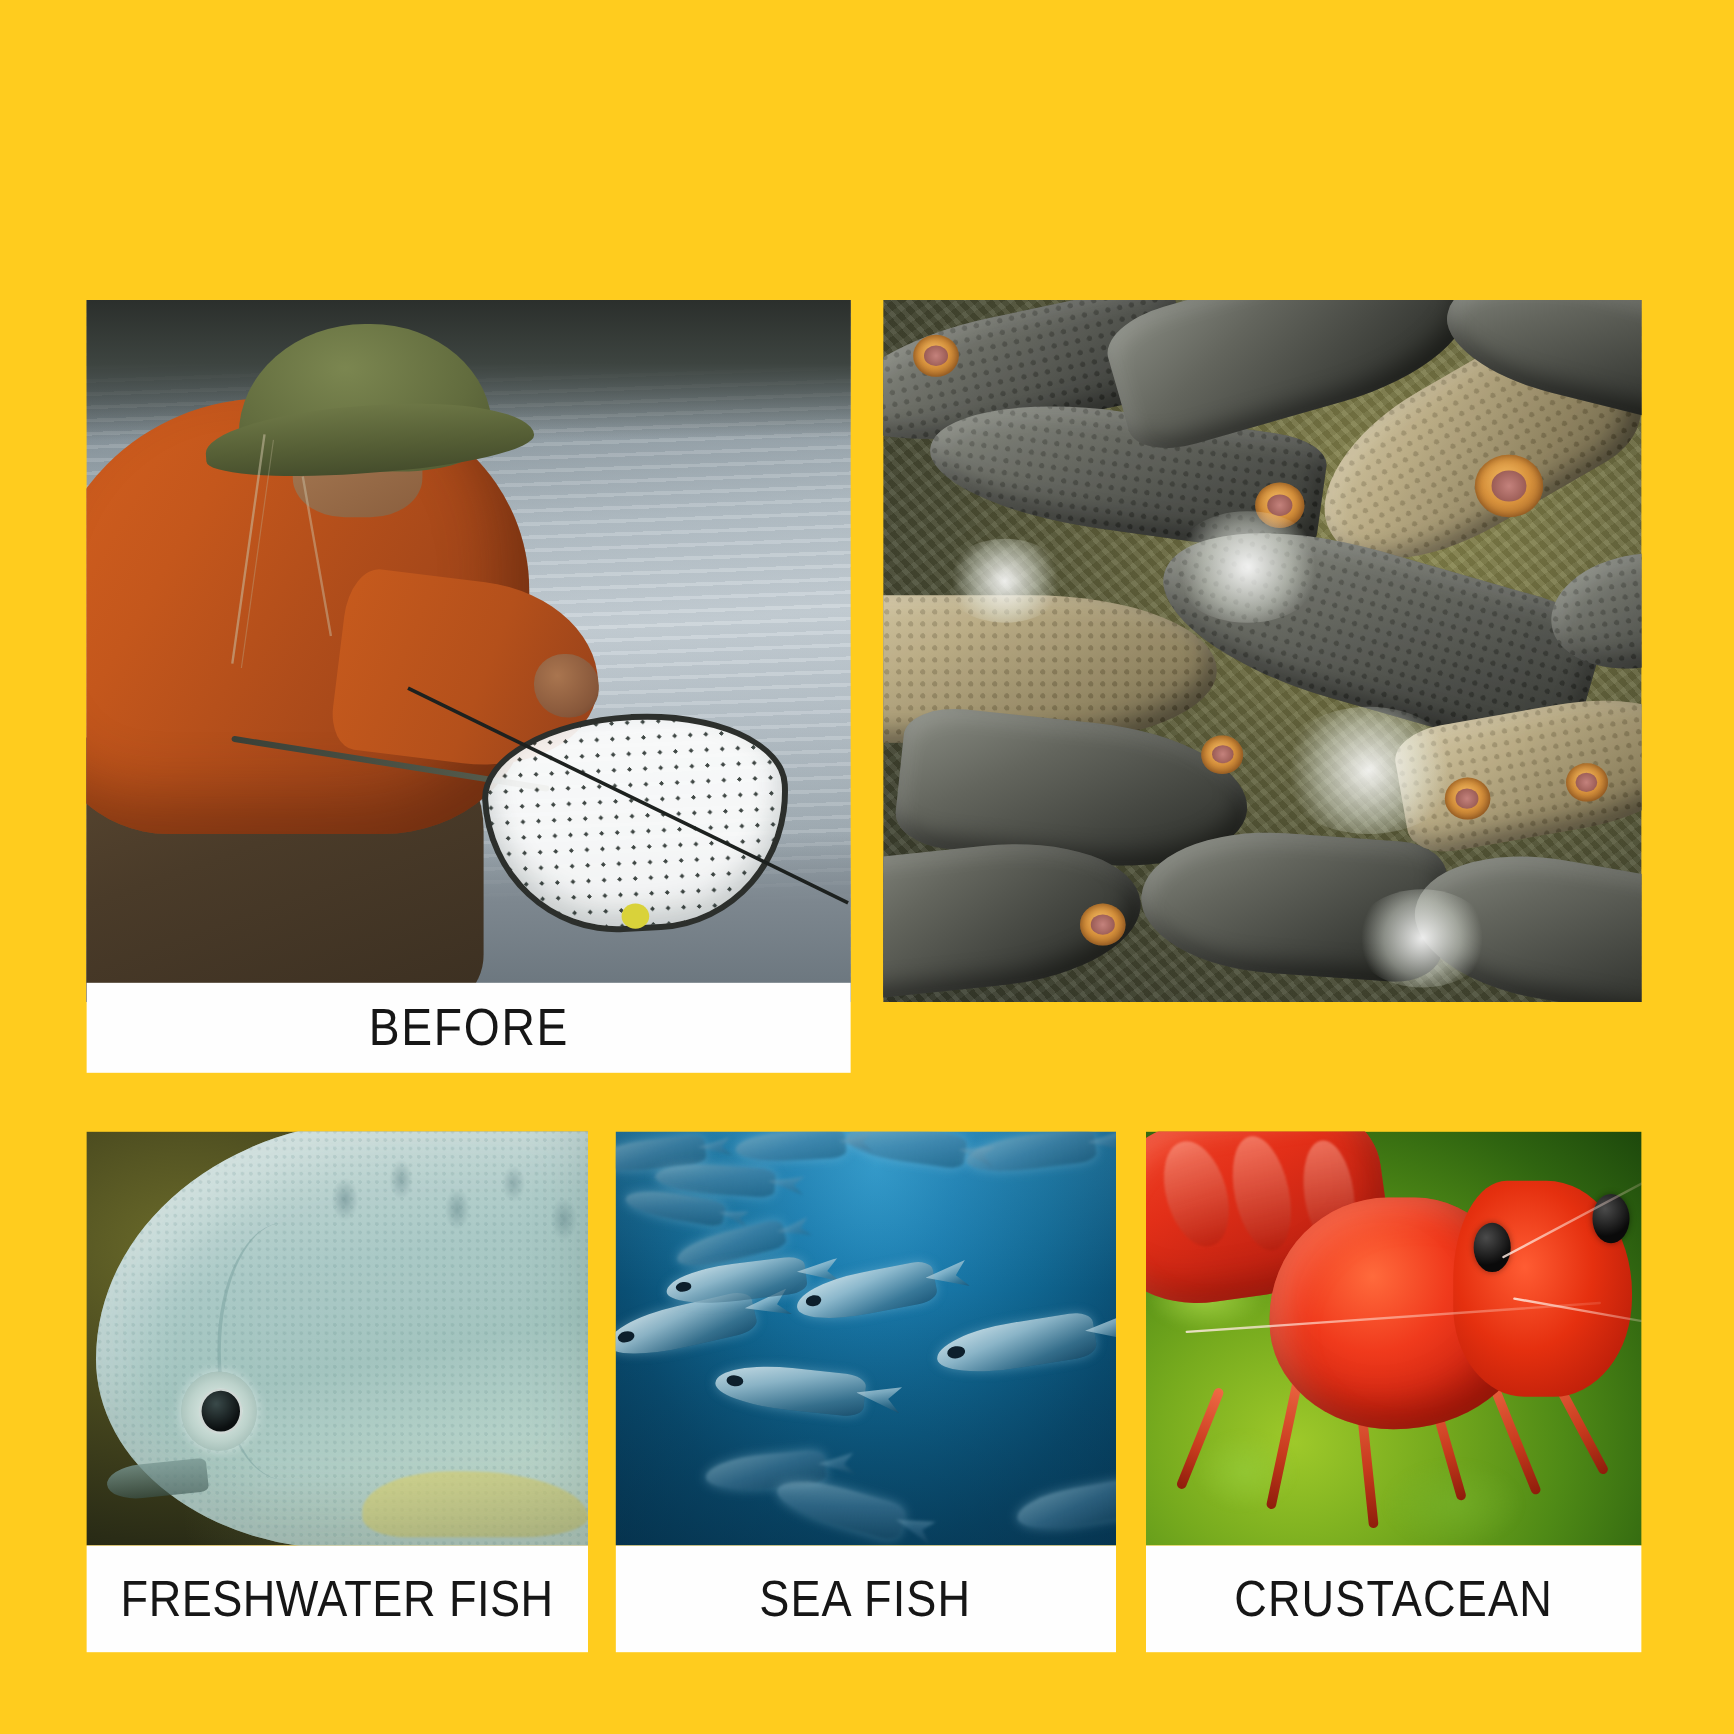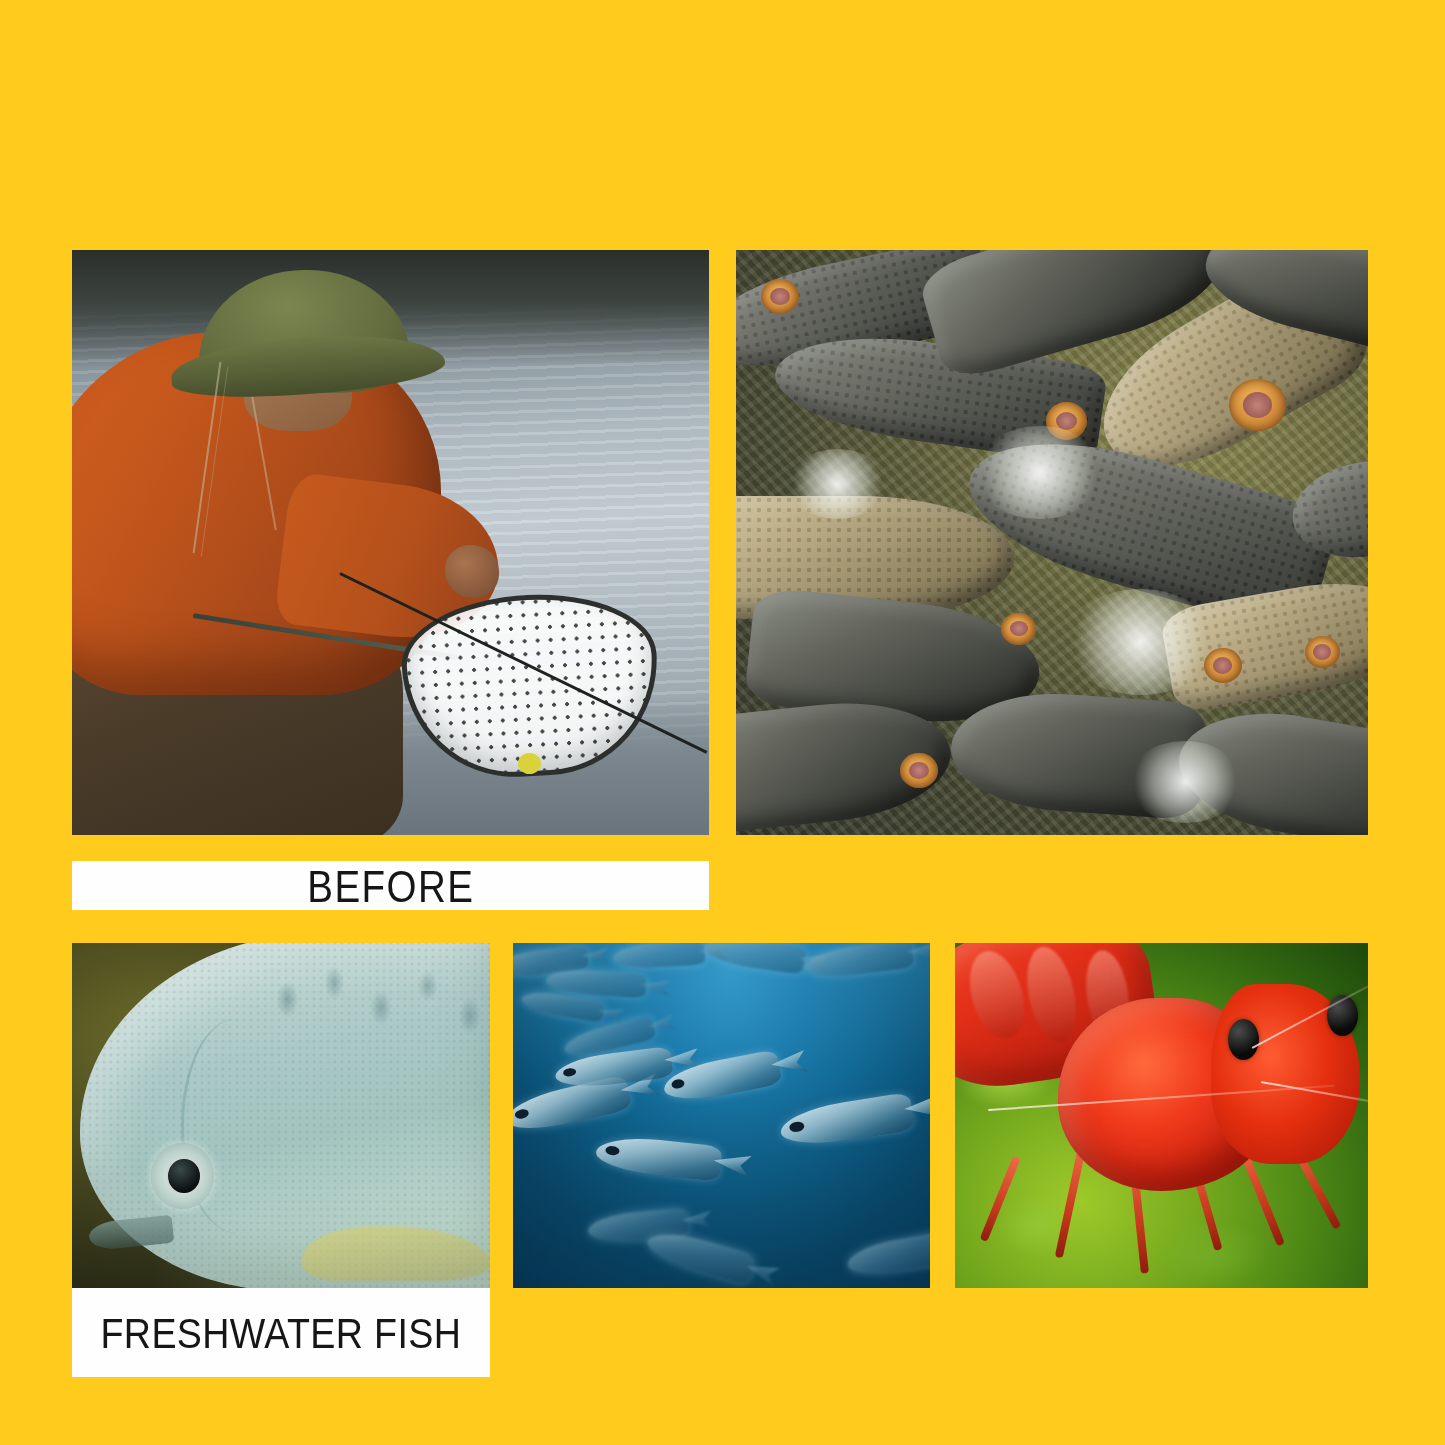--- a/index.html
+++ b/index.html
@@ -73,21 +73,21 @@
     font-weight: 400;
     line-height: 1;
     white-space: nowrap;
     transform: scaleX(0.94) scaleY(1.06);
   }
 
   
   #card-before { left: 72px;  top: 250px; width: 637px; height: 660px; }
   #card-after  { left: 736px; top: 250px; width: 632px; height: 660px; }
   #card-before .photo, #card-after .photo { height: 585px; }
-  #card-before .caption, #card-after .caption { top: 611px; height: 53px; }
+  #card-before .caption, #card-after .caption { top: 569px; height: 75px; }
   #card-before .caption-text, #card-after .caption-text { font-size: 41px; letter-spacing: 1.5px; }
 
   
   #card-freshwater { left: 72px;  top: 943px; width: 418px; height: 434px; }
   #card-seafish    { left: 513px; top: 943px; width: 417px; height: 434px; }
   #card-crustacean { left: 955px; top: 943px; width: 413px; height: 434px; }
   .bottom .photo   { height: 345px; }
   .bottom .caption { top: 345px; height: 89px; }
   #card-freshwater .caption-text { font-size: 40px; letter-spacing: 0.4px; }
   #card-seafish   .caption-text  { font-size: 40px; letter-spacing: 1px; }
@@ -581,20 +581,23 @@
           </div>
         <div class="jack dim" style="left:18%;top:78%;width:24%;height:8%;transform:rotate(-5deg);">
             <span class="tail"></span>
           </div>
         <div class="jack dim" style="left:32%;top:86%;width:26%;height:9%;transform:rotate(16deg);">
             <span class="tail"></span>
           </div>
         <div class="jack dim" style="left:80%;top:86%;width:24%;height:9%;transform:rotate(-10deg);"></div>
       </div>
     </div>
+    <div class="caption">
+      <span class="caption-text">SEA FISH</span>
+    </div>
   </div>
 
   <div class="card bottom" id="card-crustacean">
     <div class="photo">
       <div class="scene">
         <div class="cr-bg"></div>
 
         <div class="cr-leg" style="left:30%;top:58%;height:34%;transform:rotate(12deg);"></div>
         <div class="cr-leg" style="left:42%;top:60%;height:36%;transform:rotate(-6deg);"></div>
         <div class="cr-leg" style="left:56%;top:60%;height:30%;transform:rotate(-16deg);"></div>
@@ -610,15 +613,18 @@
         <div class="cr-carapace"></div>
         <div class="cr-head"></div>
         <div class="cr-eye e1"></div>
         <div class="cr-eye e2"></div>
 
         <div class="cr-antenna" style="left:8%;top:48%;width:84%;transform:rotate(-4deg);"></div>
         <div class="cr-antenna" style="left:72%;top:30%;width:34%;transform:rotate(-28deg);"></div>
         <div class="cr-antenna" style="left:74%;top:40%;width:32%;transform:rotate(10deg);"></div>
       </div>
     </div>
+    <div class="caption">
+      <span class="caption-text">CRUSTACEAN</span>
+    </div>
   </div>
 
 </div>
 
 </body></html>

